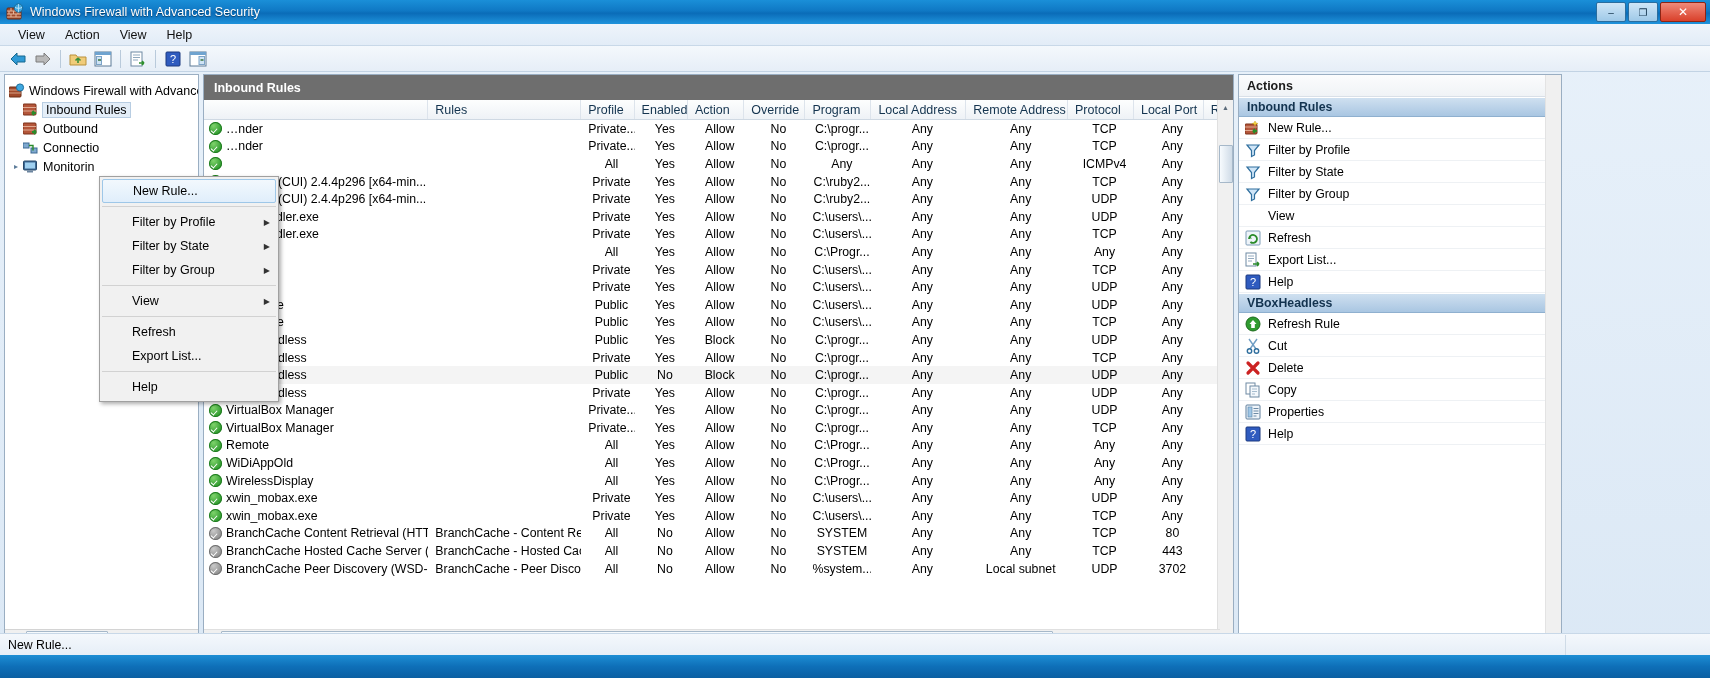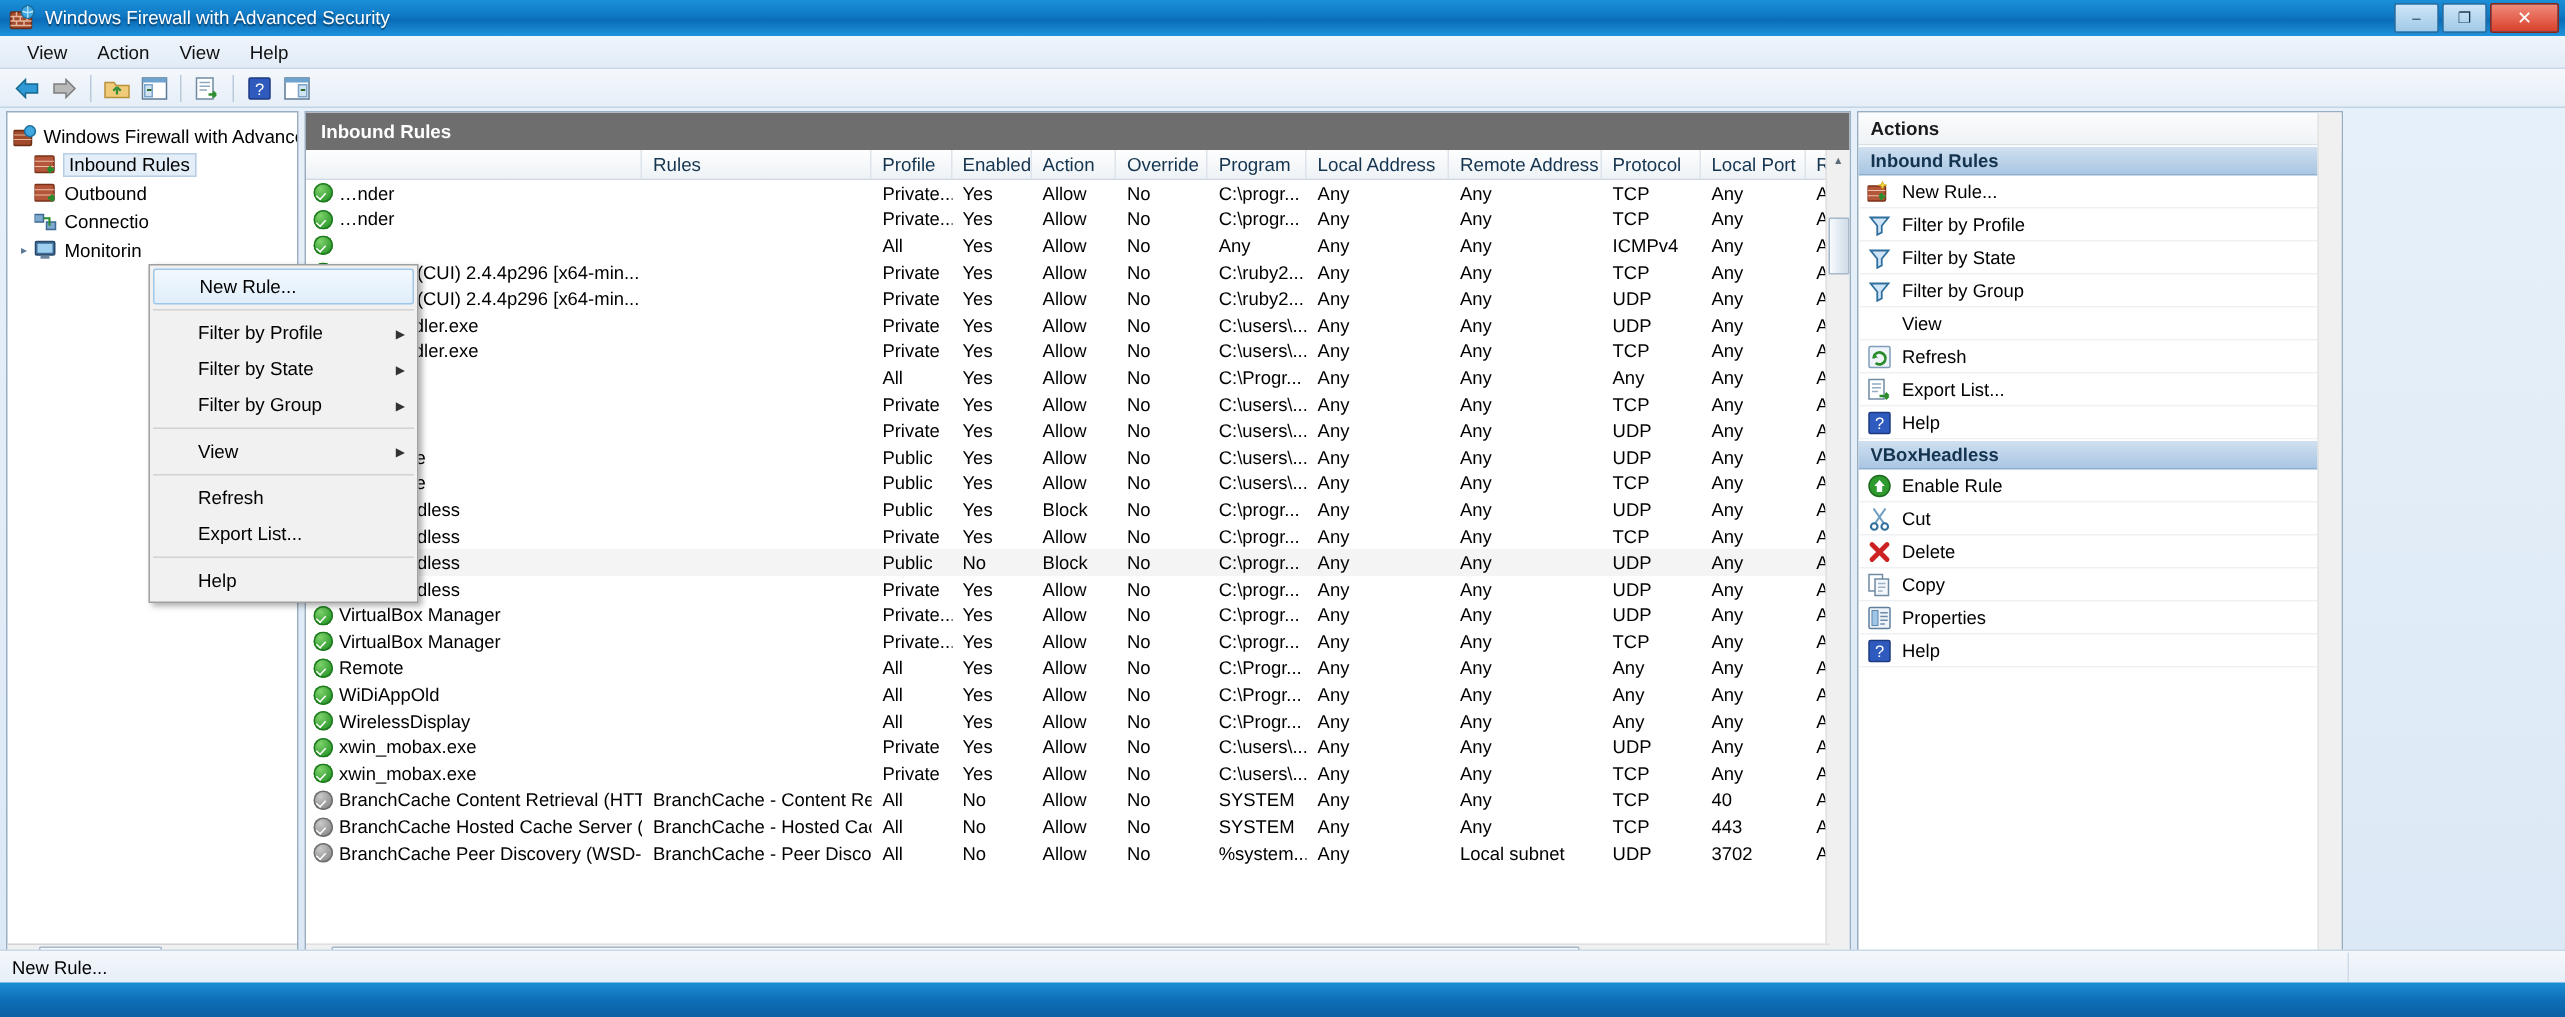--- a/index.html
+++ b/index.html
@@ -61,21 +61,21 @@
   
   .listpane{position:absolute;left:203px;top:2px;width:1031px;height:572px;
     background:#fff;border:1px solid #9aaec2;box-sizing:border-box;overflow:hidden;}
   .listhdr{height:25px;background:#6e6e6e;color:#fff;display:flex;align-items:center;
     padding-left:10px;font-weight:bold;font-size:12.5px;box-sizing:border-box;}
   .colhdr{height:20px;background:linear-gradient(to bottom,#fdfefe,#eef2f6);
     border-bottom:1px solid #cfd9e3;display:flex;align-items:stretch;box-sizing:border-box;}
   .colhdr .ch{border-right:1px solid #dde4ec;display:flex;align-items:center;
     padding-left:7px;font-size:12.5px;color:#14344f;box-sizing:border-box;
     overflow:hidden;white-space:nowrap;}
-  .rows{position:relative;height:507px;overflow:hidden;}
+  .rows{position:relative;height:507px;overflow:hidden;text-align:center;}
   .row{height:17.6px;display:flex;align-items:center;box-sizing:border-box;font-size:12.3px;white-space:nowrap;}
   .row.alt{background:#f4f4f4;}
   .cell{padding-left:7px;box-sizing:border-box;overflow:hidden;white-space:nowrap;text-overflow:clip;}
   .cell.name{display:flex;align-items:center;gap:4px;padding-left:5px;}
   .ricon{width:13px;height:13px;border-radius:50%;flex:0 0 auto;position:relative;}
   .ricon.allow{background:radial-gradient(circle at 35% 30%,#7ed36b,#2f9b2f 70%,#1d6b1d);
      box-shadow:inset 0 0 0 1px #1f7a1f;}
   .ricon.allow:after{content:"";position:absolute;left:3px;top:5px;width:3px;height:5px;
      border:solid #fff;border-width:0 1.6px 1.6px 0;transform:rotate(42deg);}
   .ricon.block{background:radial-gradient(circle at 35% 30%,#fff,#f2f2f2);
@@ -708,21 +708,21 @@
             </div>
             <div class="cell" style="width: 158px;">BranchCache - Content Retr...</div>
             <div class="cell" style="width: 55px;">All</div>
             <div class="cell" style="width: 55px;">No</div>
             <div class="cell" style="width: 58px;">Allow</div>
             <div class="cell" style="width: 63px;">No</div>
             <div class="cell" style="width: 68px;">SYSTEM</div>
             <div class="cell" style="width: 98px;">Any</div>
             <div class="cell" style="width: 105px;">Any</div>
             <div class="cell" style="width: 68px;">TCP</div>
-            <div class="cell" style="width: 72px;">40</div>
+            <div class="cell" style="width: 72px;">80</div>
             <div class="cell" style="width: 30px;">A</div>
           </div>
           <div class="row">
             <div class="cell name" style="width: 232px;">
               <span class="ricon gray"></span>
               <span>BranchCache Hosted Cache Server (HTT...</span>
             </div>
             <div class="cell" style="width: 158px;">BranchCache - Hosted Cach...</div>
             <div class="cell" style="width: 55px;">All</div>
             <div class="cell" style="width: 55px;">No</div>
@@ -834,21 +834,21 @@
           </div>
           <div class="act-group">
             <span>VBoxHeadless</span>
             <span style="font-size: 9px;">▲</span>
           </div>
           <div class="act-item">
             <span class="act-ico"><svg width="16" height="16" viewBox="0 0 16 16">
                 <circle cx="8" cy="8" r="7" fill="#2f9b2f" stroke="#1c6b1c"></circle>
                 <path d="M8 4l3.5 4H9.8v4H6.2V8H4.5z" fill="#fff"></path>
               </svg></span>
-            <span class="act-lbl">Enable Rule</span>
+            <span class="act-lbl">Refresh Rule</span>
           </div>
           <div class="act-item">
             <span class="act-ico"><svg width="16" height="16" viewBox="0 0 16 16">
                 <path d="M4 1l7 10M12 1L5 11" stroke="#6f9ec4" stroke-width="1.4" fill="none"></path>
                 <circle cx="4.5" cy="13" r="2.2" fill="none" stroke="#2f6f9e" stroke-width="1.4"></circle>
                 <circle cx="11.5" cy="13" r="2.2" fill="none" stroke="#2f6f9e" stroke-width="1.4"></circle>
               </svg></span>
             <span class="act-lbl">Cut</span>
           </div>
           <div class="act-item">

